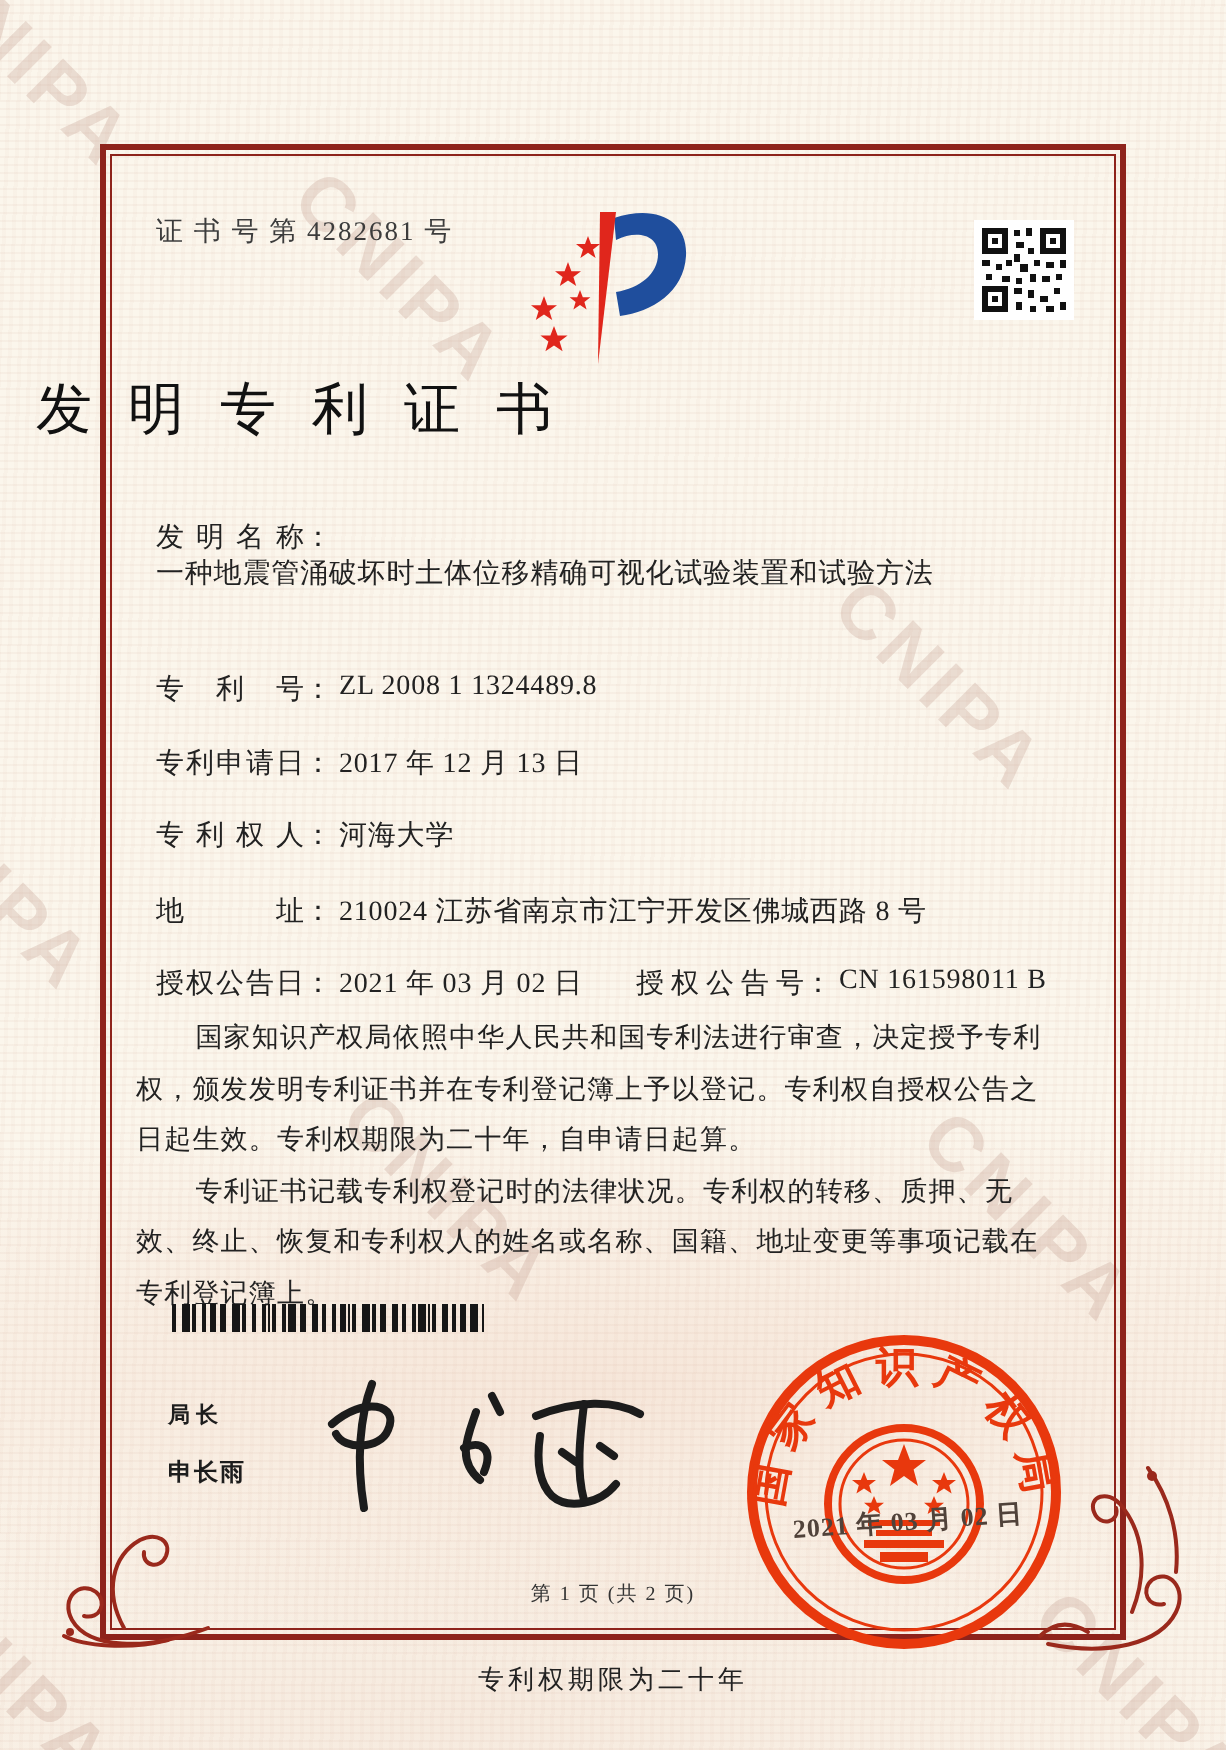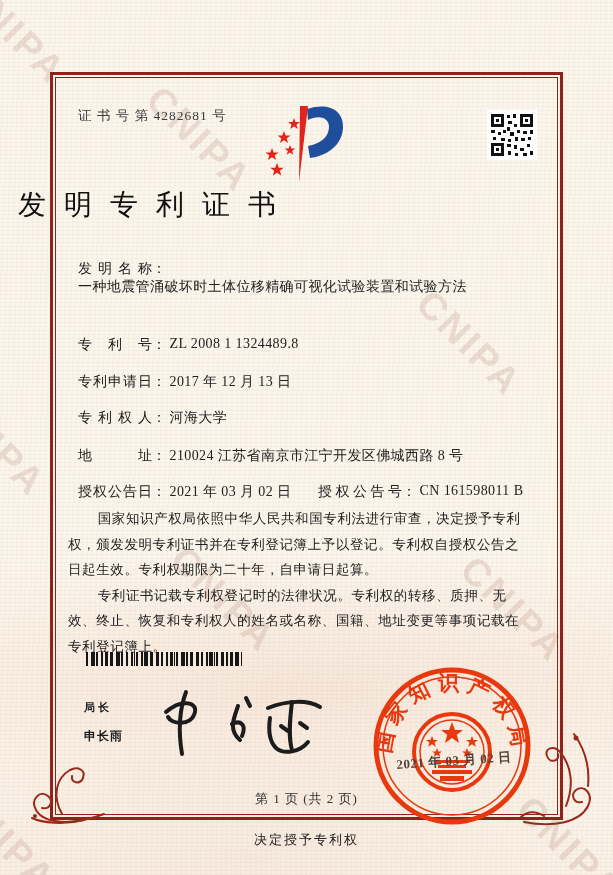--- a/index.html
+++ b/index.html
@@ -37,21 +37,21 @@
     background:
       repeating-linear-gradient(90deg,#161616 0 2px,transparent 2px 5px),
       repeating-linear-gradient(90deg,#161616 0 1px,transparent 1px 8px),
       repeating-linear-gradient(90deg,transparent 0 6px,#161616 6px 8px,transparent 8px 13px);}
   .signer-title{position:absolute;left:84px;top:700px;font-size:11px;font-weight:bold;color:#1d1d1d;letter-spacing:3px;}
   .signer-name{position:absolute;left:84px;top:728px;font-size:12px;font-weight:bold;color:#1d1d1d;letter-spacing:1px;}
   .signature{position:absolute;left:142px;top:678px;}
   .seal{position:absolute;left:366px;top:660px;}
   .seal-date{position:absolute;left:366px;top:752px;width:176px;text-align:center;font-size:13px;font-weight:bold;
              color:#50423a;letter-spacing:0.5px;transform:rotate(-4deg);white-space:nowrap;}
-  .page-num{position:absolute;left:0;top:790px;width:613px;text-align:center;font-size:13px;color:#333;letter-spacing:1px;}
+  .page-num{position:absolute;left:0;top:790px;width:613px;text-align:center;font-size:10px;color:#333;letter-spacing:1px;}
   .footer-note{position:absolute;left:0;top:831px;width:613px;text-align:center;font-size:13px;color:#222;letter-spacing:2px;}
   .orn{position:absolute;}
   .orn-bl{left:22px;top:756px;}
   .orn-br{left:514px;top:726px;}
 </style>
 </head>
 <body>
 
 <div class="paper">
 
@@ -216,15 +216,15 @@
         <rect x="68" y="100" width="36" height="3"></rect>
         <rect x="72" y="105" width="28" height="3"></rect>
         <rect x="66" y="110" width="40" height="4"></rect>
         <rect x="74" y="116" width="24" height="5"></rect>
       </g>
     </g>
   </svg>
   <div class="seal-date">2021 年 03 月 02 日</div>
 
   <div class="page-num">第 1 页 (共 2 页)</div>
-  <div class="footer-note">决定授予专利权</div>
+  <div class="footer-note">专利权期限为二十年</div>
 
 </div>
 
 </body></html>

